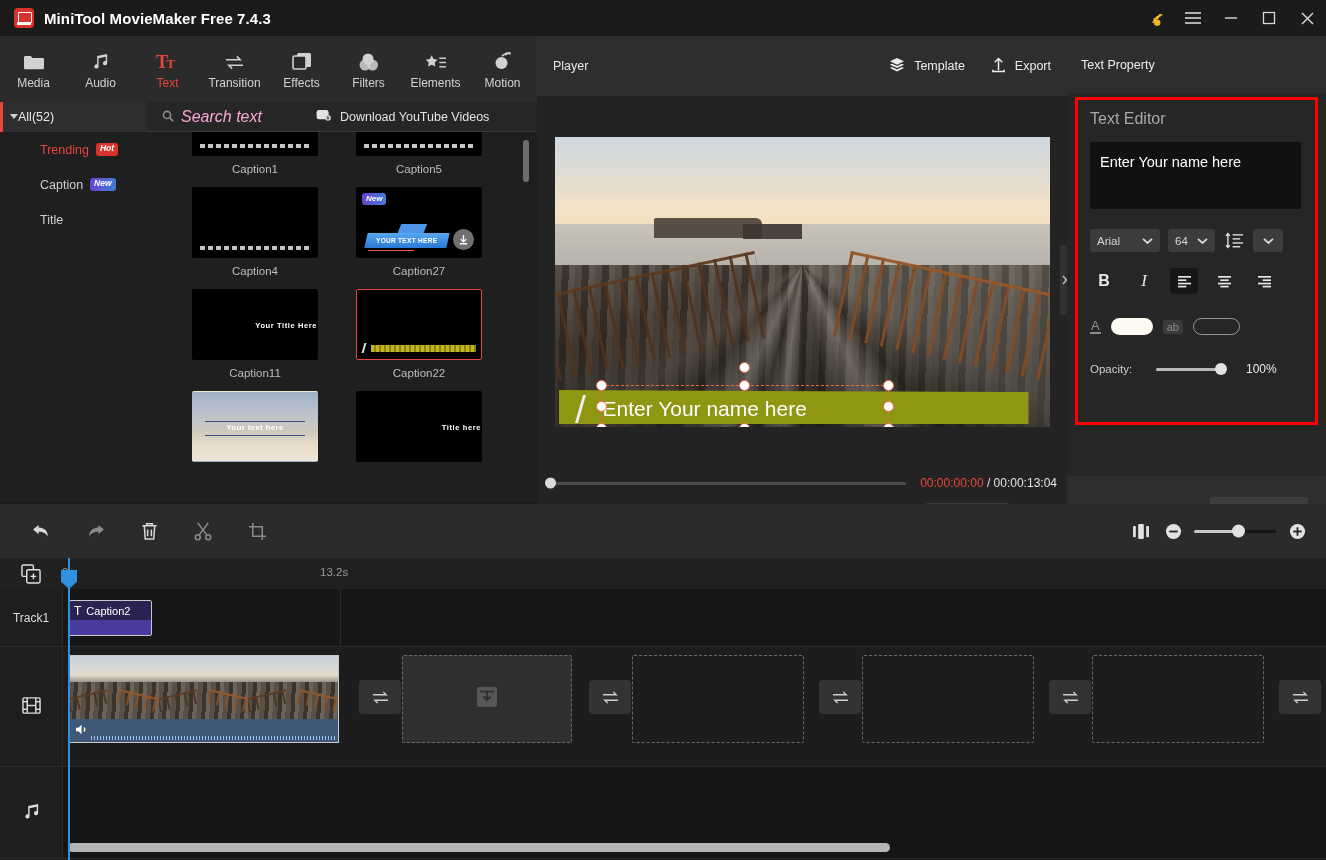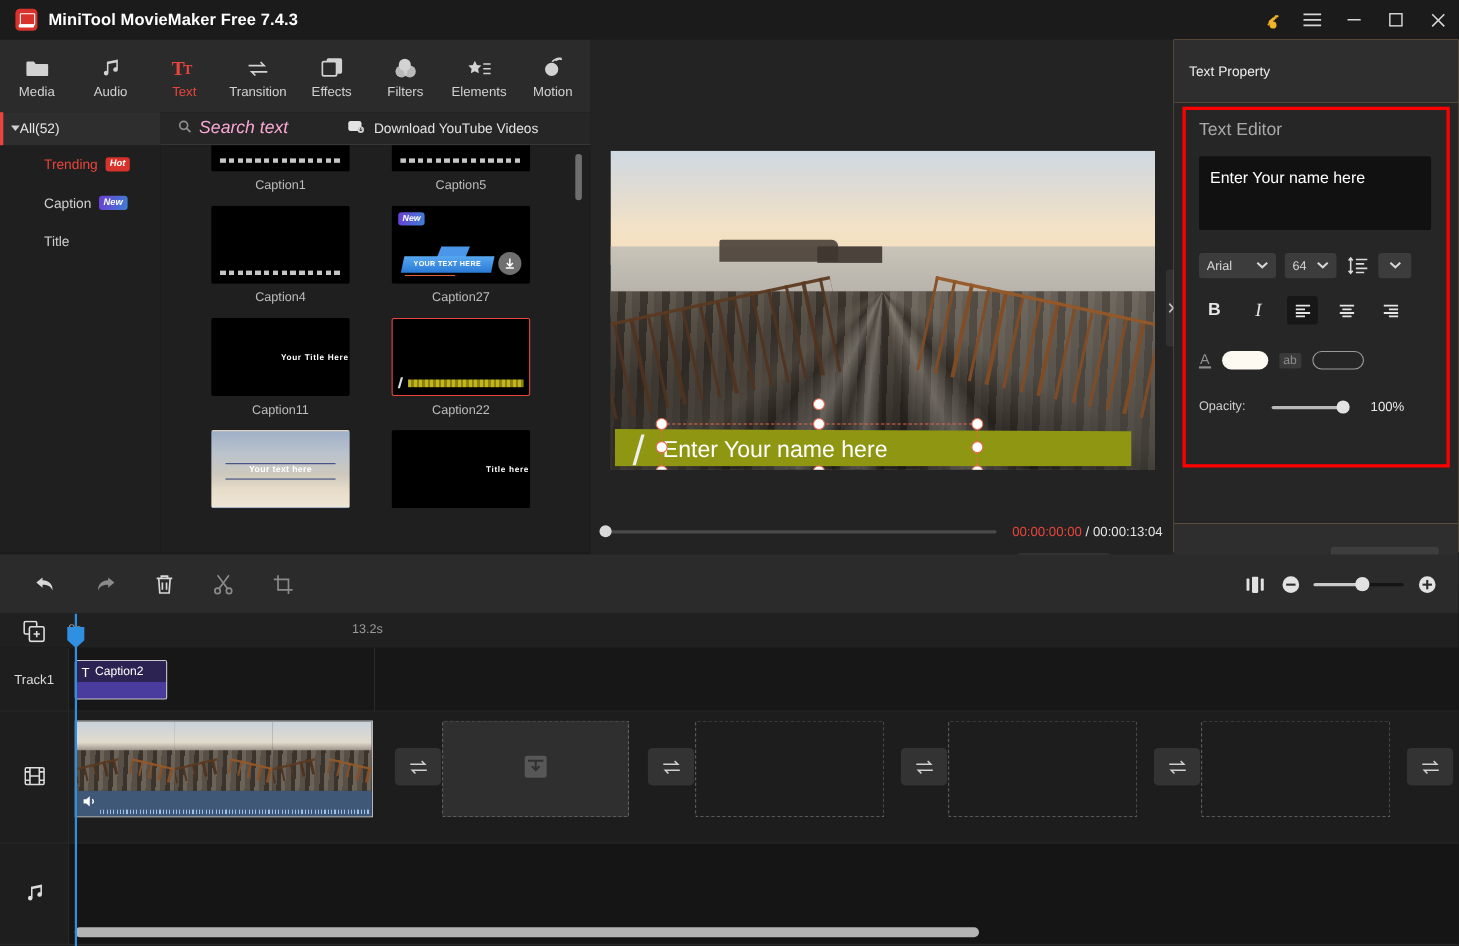--- a/index.html
+++ b/index.html
@@ -291,21 +291,21 @@
   
   .collapse-handle {
     position: absolute; left: 1060px; top: 245px; width: 10px; height: 70px;
     background: #313131; border-radius: 3px 0 0 3px;
     display: flex; align-items: center; justify-content: center; color: #bdbdbd; font-size: 9px;
   }
 
   
   .proppane {
     position: absolute; left: 1067px; top: 36px; width: 259px; height: 466px;
-    background: #fdba74;
+    background: #6d28d9;
   }
   .prop-head {
     height: 57px; display: flex; align-items: center; padding: 0 14px;
     font-size: 12.5px; color: #ececec; background: #2e2e2e;
   }
   .prop-body { position: absolute; left: 0; top: 57px; width: 259px; height: 383px; background: #262626; }
   .editor-card {
     position: absolute; left: 8px; top: 4px; width: 243px; height: 328px;
     border: 3px solid #ff0000; background: #262626;
   }
@@ -708,20 +708,44 @@
             <div class="mini-center">Title here</div>
           </div>
         <div class="tpllabel"></div>
       </div>
 
     </div>
     <div class="tplscroll"></div>
   </div>
 
   <div class="playerpane">
+    <div class="player-head">
+      <div class="player-title">Player</div>
+      <div class="ph-actions">
+        <div class="ph-btn">
+          <span>
+            <svg width="16" height="15" viewBox="0 0 17 16" fill="currentColor">
+                <path d="M8.5 1 16 4.6 8.5 8.2 1 4.6z"></path>
+                <path d="M1 8.2 8.5 11.8 16 8.2l-2.3-1.1-5.2 2.5-5.2-2.5z"></path>
+                <path d="M1 11.8 8.5 15.4 16 11.8l-2.3-1.1-5.2 2.5-5.2-2.5z"></path>
+              </svg>
+          </span>
+          <span>Template</span>
+        </div>
+        <div class="ph-btn">
+          <span>
+            <svg width="15" height="16" viewBox="0 0 16 17" fill="none" stroke="currentColor" stroke-width="1.6">
+                <path d="M8 14V2M4 5.6 8 1.6l4 4"></path>
+                <path d="M2 13.6v1.8h12v-1.8"></path>
+              </svg>
+          </span>
+          <span>Export</span>
+        </div>
+      </div>
+    </div>
 
     <div class="player-stage">
       <div class="video">
         <div class="sky"></div>
         <div class="sea"></div>
         <div class="far-bldg"></div>
         <div class="far-bldg2"></div>
         <div class="deck"></div>
         <div class="perspective"></div>
         <div class="rail-l"></div>

